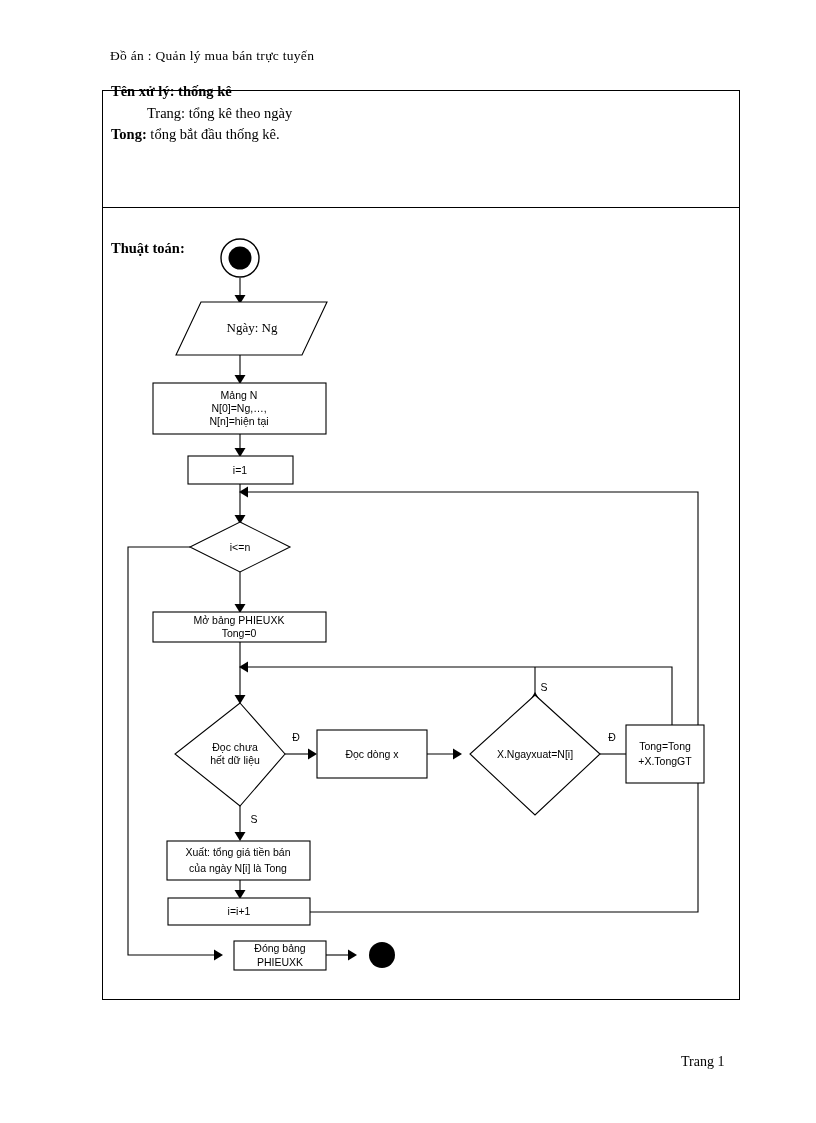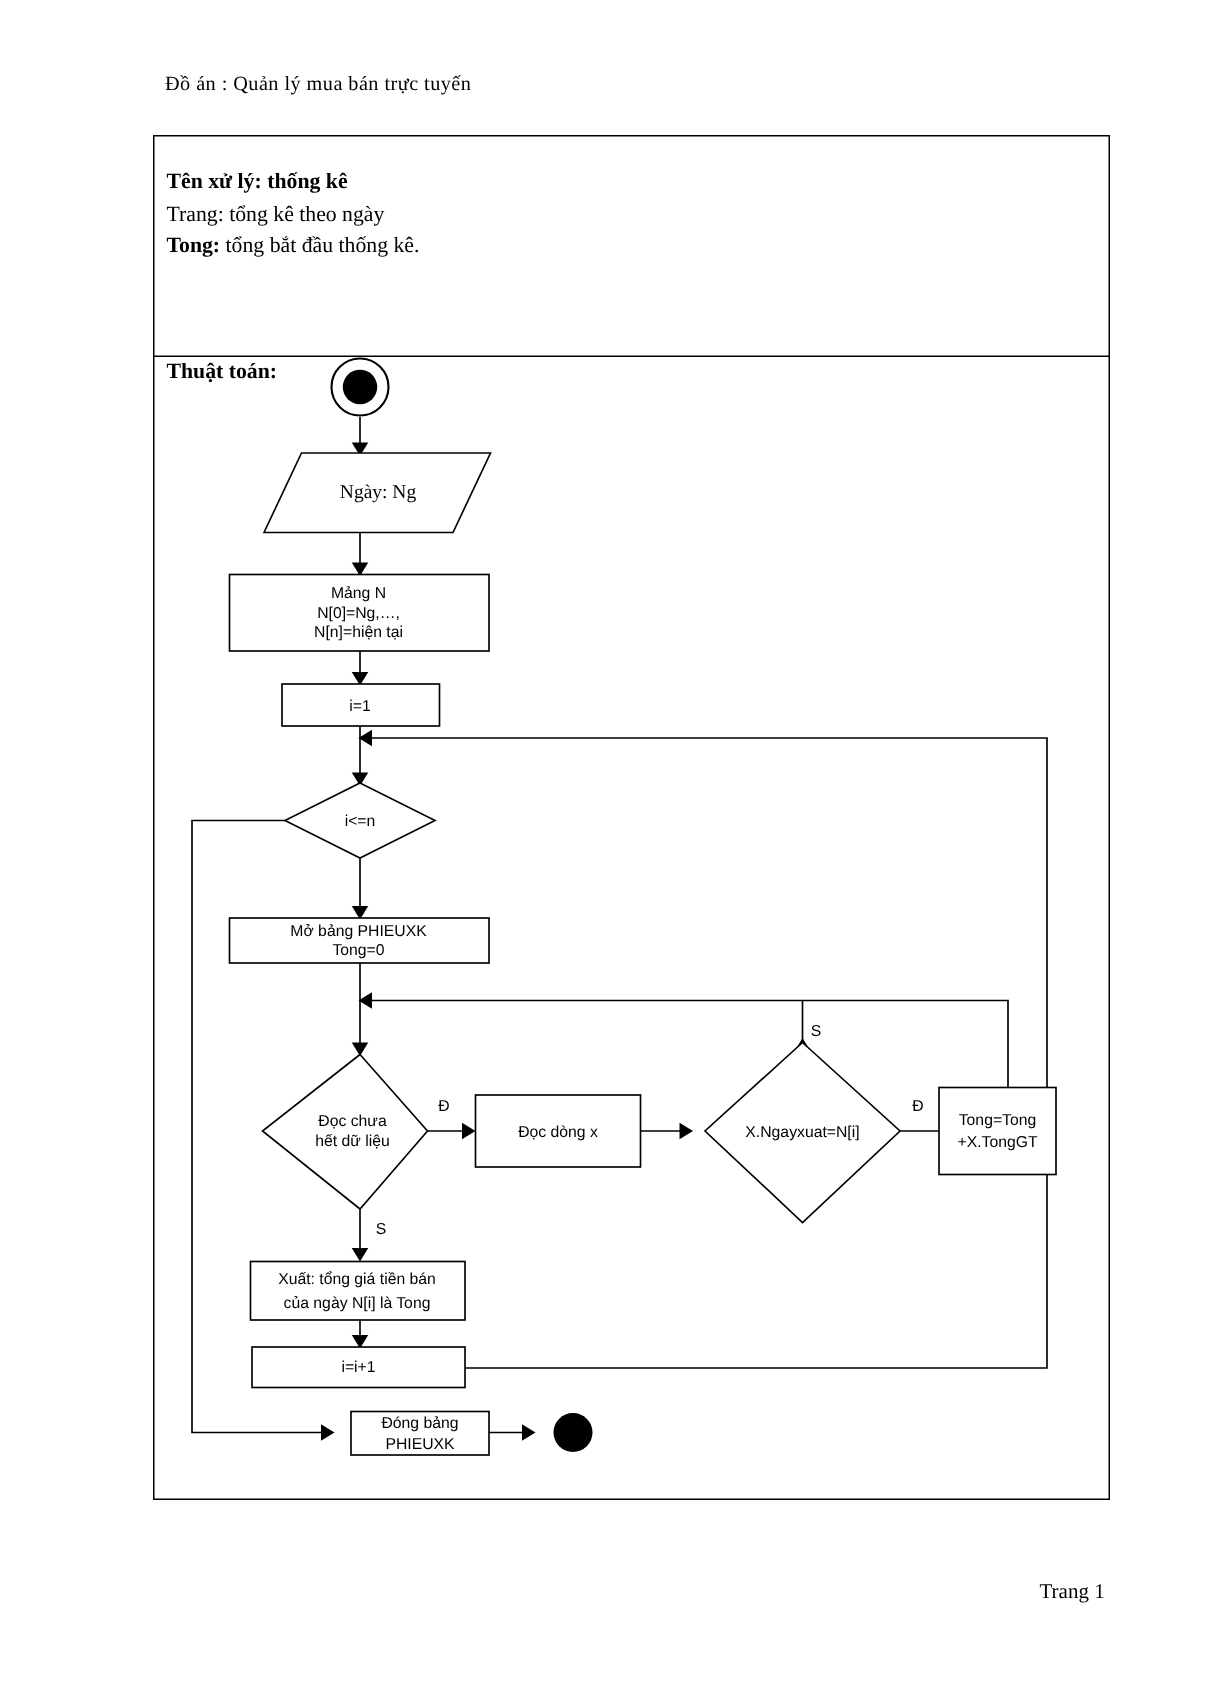--- a/index.html
+++ b/index.html
@@ -38,35 +38,35 @@
     top: 90px;
     width: 638px;
     height: 910px;
     border: 1.6px solid #000;
     box-sizing: border-box;
   }
   
   #info-block {
     position: absolute;
     left: 102px;
-    top: 106px;
+    top: 76px;
     width: 638px;
     height: 132px;
     box-sizing: border-box;
     border-bottom: 1.4px solid #000;
     padding: 5px 0 0 9px;
   }
   .info-row {
     font-family: "Liberation Serif", serif;
     font-size: 14.5px;
     line-height: 21.5px;
     white-space: nowrap;
   }
   .info-row .lbl { font-weight: bold; }
-  .info-row .lbl-plain { font-weight: normal; }
+  .info-row .lbl-plain { font-weight: normal; margin-left: 36px; }
   .info-row .val { font-weight: normal; }
   #algo-label {
     position: absolute;
     left: 111px;
     top: 240px;
     font-family: "Liberation Serif", serif;
     font-size: 14.5px;
     font-weight: bold;
     white-space: nowrap;
   }
@@ -105,21 +105,20 @@
     dominant-baseline: middle;
   }
   
   #page-footer {
     position: absolute;
     left: 681px;
     top: 1054px;
     font-family: "Liberation Serif", serif;
     font-size: 14px;
     white-space: nowrap;
-    margin-left: 12px;
   }
 </style>
 </head>
 <body>
 
 <div class="page">
 
   <div id="doc-header">Đồ án : Quản lý mua bán trực tuyến</div>
 
   <div id="spec-frame"></div>

